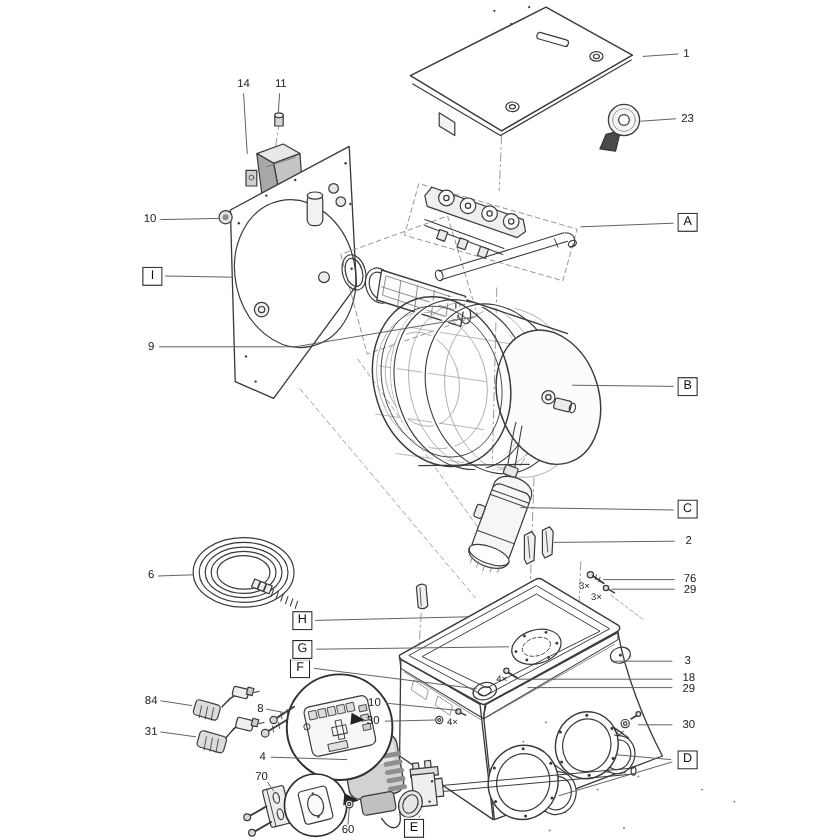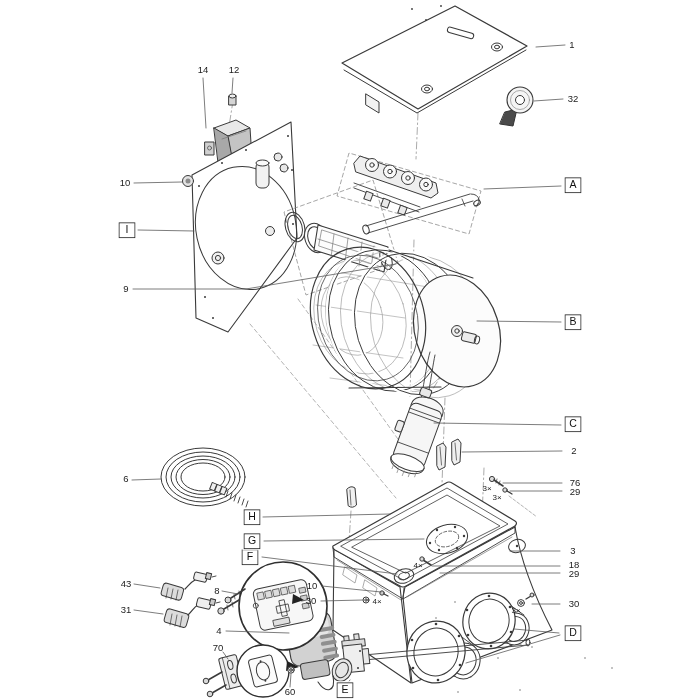--- a/index.html
+++ b/index.html
@@ -411,34 +411,34 @@
     <line x1="222" y1="591" x2="238" y2="594"></line>
     <line x1="322" y1="586" x2="381" y2="592"></line>
     <line x1="321" y1="601" x2="363" y2="600"></line>
     <line x1="226" y1="631" x2="289" y2="633"></line>
     <line x1="223" y1="652" x2="228" y2="659"></line>
     <line x1="290" y1="687" x2="291" y2="674"></line>
   </g>
 </svg>
 
   <span class="num" style="left:572px;top:45px">1</span>
-  <span class="num" style="left:573px;top:99px">32</span>
+  <span class="num" style="left:573px;top:99px">23</span>
   <span class="num" style="left:203px;top:70px">14</span>
-  <span class="num" style="left:234px;top:70px">12</span>
+  <span class="num" style="left:234px;top:70px">11</span>
   <span class="num" style="left:125px;top:183px">10</span>
   <span class="num" style="left:126px;top:289px">9</span>
   <span class="num" style="left:574px;top:451px">2</span>
   <span class="num" style="left:575px;top:483px">76</span>
   <span class="num" style="left:575px;top:492px">29</span>
   <span class="num" style="left:126px;top:479px">6</span>
   <span class="num" style="left:573px;top:551px">3</span>
   <span class="num" style="left:574px;top:565px">18</span>
   <span class="num" style="left:574px;top:574px">29</span>
   <span class="num" style="left:574px;top:604px">30</span>
-  <span class="num" style="left:126px;top:584px">43</span>
+  <span class="num" style="left:126px;top:584px">84</span>
   <span class="num" style="left:126px;top:610px">31</span>
   <span class="num" style="left:217px;top:591px">8</span>
   <span class="num" style="left:312px;top:586px">10</span>
   <span class="num" style="left:311px;top:601px">30</span>
   <span class="num" style="left:219px;top:631px">4</span>
   <span class="num" style="left:218px;top:648px">70</span>
   <span class="num" style="left:290px;top:692px">60</span>
 
   <span class="lbox" style="left:573px;top:185px">A</span>
   <span class="lbox" style="left:573px;top:322px">B</span>

